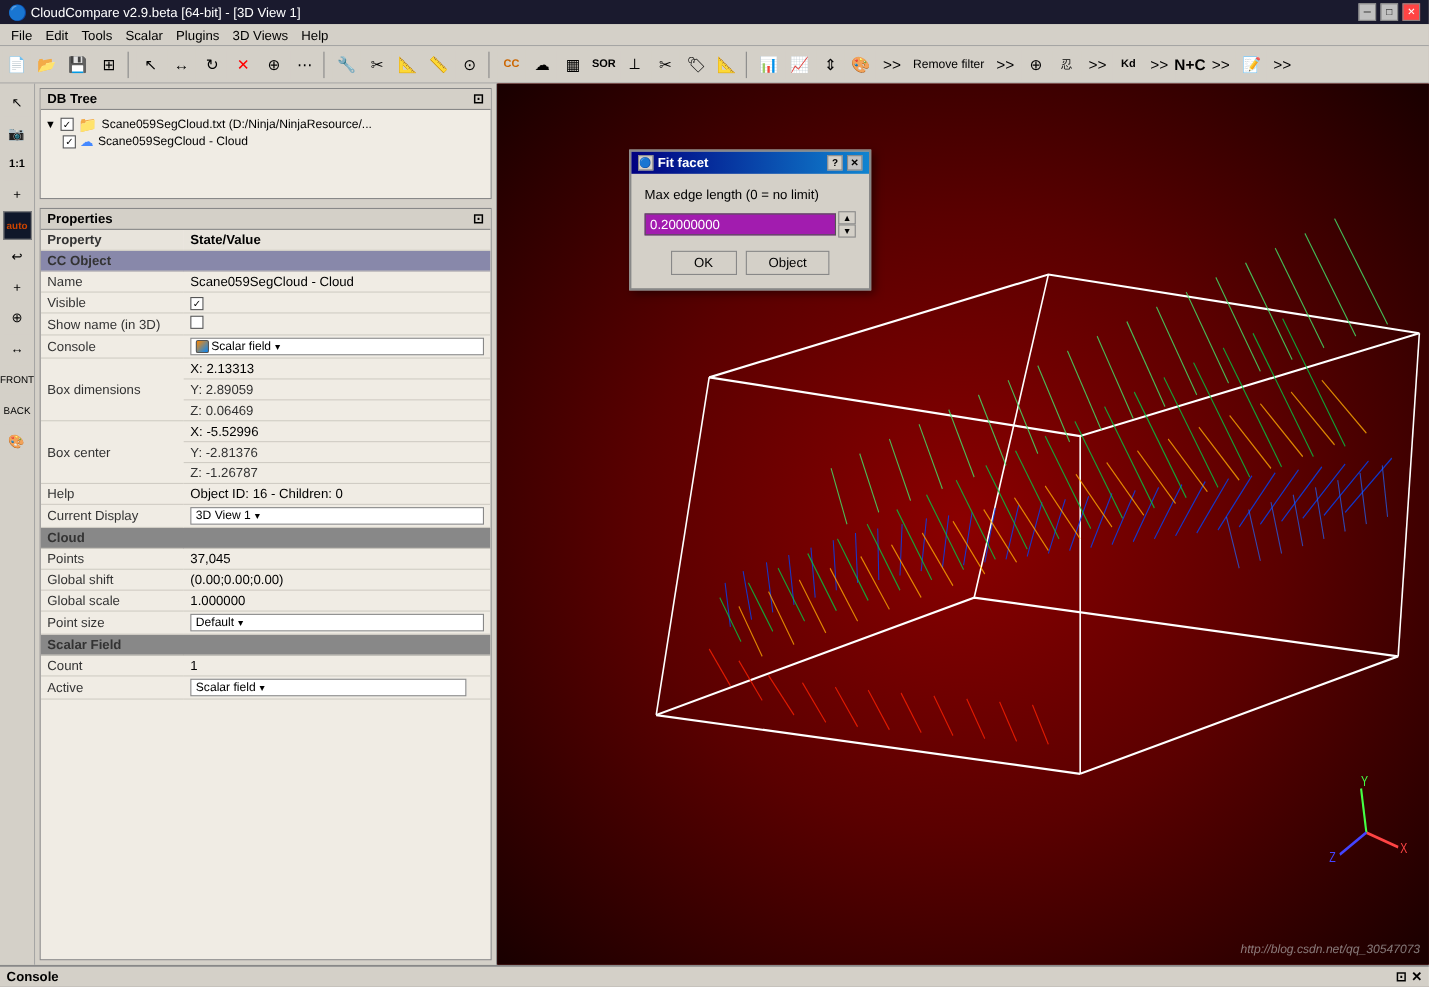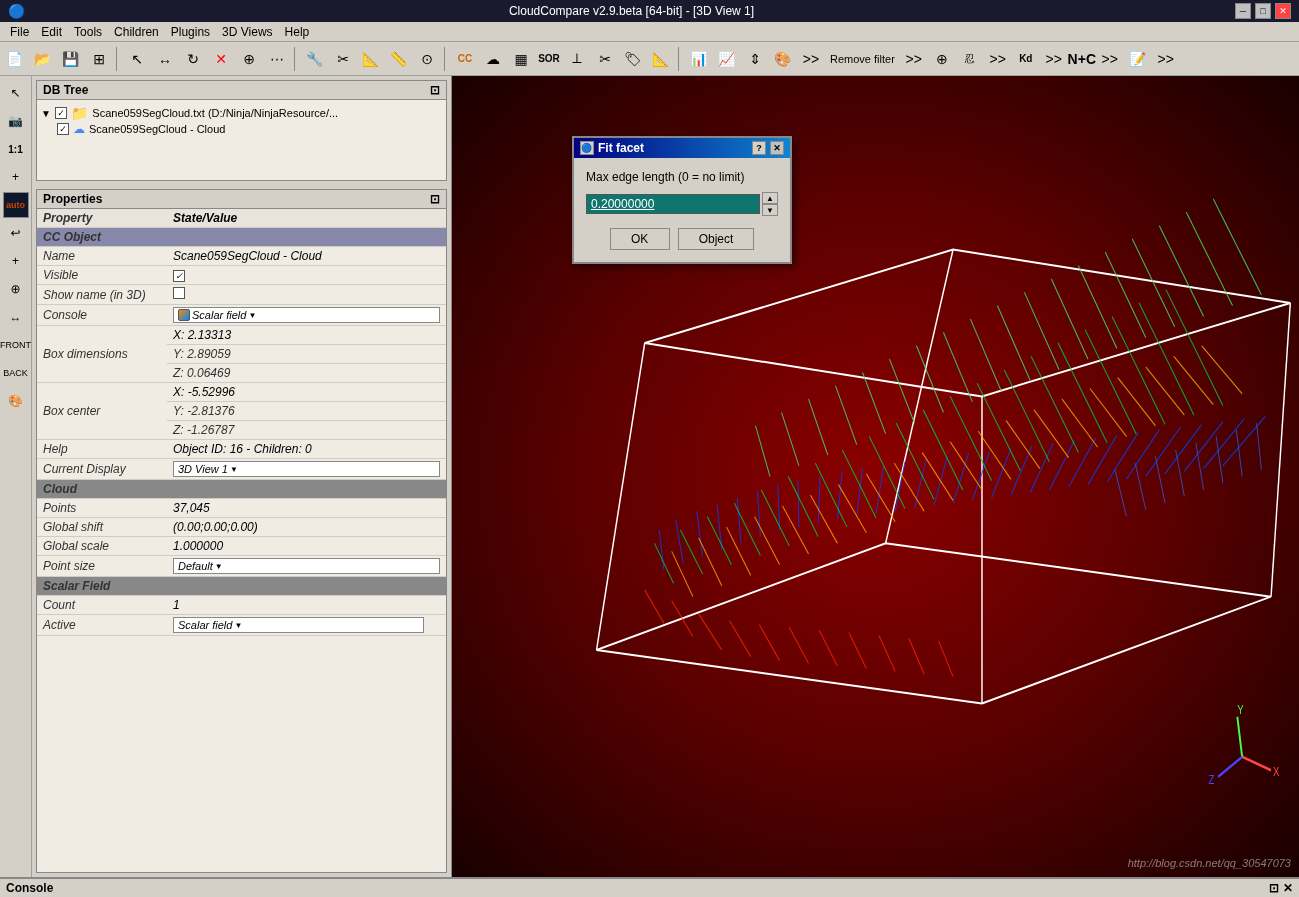--- a/index.html
+++ b/index.html
@@ -1,20 +1,20 @@
 <!DOCTYPE html>
 <html><head>
   <meta charset="utf-8">
   <style>
     * { box-sizing: border-box; margin: 0; padding: 0; }
     body { font-family: 'Segoe UI', Tahoma, Geneva, Verdana, sans-serif; font-size: 12px; background: #d4d0c8; overflow: hidden; width: 1299px; height: 897px; }
 
     
     #title-bar { background: #1a1a2e; color: white; height: 22px; display: flex; align-items: center; justify-content: space-between; padding: 0 8px; }
-    #title-bar-title { flex: 1; text-align: center; font-size: 12px; }
+    #title-bar-title { flex: 1; text-align: left; font-size: 12px; }
     #title-bar-controls { display: flex; gap: 4px; }
     .title-btn { width: 16px; height: 16px; border: 1px solid #888; background: #c0c0c0; color: black; font-size: 9px; display: flex; align-items: center; justify-content: center; cursor: pointer; }
 
     
     #menu-bar { background: #d4d0c8; height: 20px; display: flex; align-items: center; padding: 0 4px; border-bottom: 1px solid #a0a0a0; }
     .menu-item { padding: 1px 6px; font-size: 12px; cursor: pointer; }
 
     
     #toolbar-area { background: #d4d0c8; border-bottom: 1px solid #a0a0a0; display: flex; align-items: center; height: 34px; padding: 2px; gap: 2px; }
     .toolbar-btn { width: 26px; height: 26px; background: #d4d0c8; border: 1px solid transparent; display: flex; align-items: center; justify-content: center; cursor: pointer; font-size: 14px; }
@@ -39,21 +39,21 @@
     .tree-item { display: flex; align-items: center; gap: 4px; padding: 1px 0; }
     .tree-item-inner { display: flex; align-items: center; gap: 4px; padding-left: 16px; }
     .checkbox { width: 12px; height: 12px; border: 1px solid #555; background: white; display: flex; align-items: center; justify-content: center; font-size: 9px; }
     .folder-icon { color: #e8c040; font-size: 14px; }
     .cloud-icon { color: #4488ff; font-size: 12px; }
 
     
     #props-panel { background: #f0ece4; border: 1px solid #888; margin: 4px; flex: 1; overflow: hidden; display: flex; flex-direction: column; }
     #props-header { background: #d4d0c8; padding: 2px 6px; font-size: 12px; font-weight: bold; display: flex; justify-content: space-between; align-items: center; border-bottom: 1px solid #888; }
     #props-content { overflow-y: auto; flex: 1; }
-    .props-table { width: 100%; border-collapse: collapse; font-style: italic; }
+    .props-table { width: 100%; border-collapse: collapse; }
     .props-table td { padding: 2px 6px; border-bottom: 1px solid #d0ccc4; font-size: 12px; }
     .props-table td:first-child { color: #333; width: 130px; }
     .section-header { background: #8888aa; color: white; font-weight: bold; }
     .section-header td { padding: 2px 6px; }
     .section-header-cloud { background: #888888; color: white; font-weight: bold; }
     .section-header-sf { background: #888888; color: white; font-weight: bold; }
     .mini-dropdown { background: white; border: 1px solid #888; padding: 1px 4px; font-size: 11px; display: flex; align-items: center; gap: 2px; cursor: pointer; flex: 1; }
     .mini-dropdown-arrow { font-size: 8px; }
     .color-dot { width: 12px; height: 12px; background: linear-gradient(135deg, #ff8800, #0088ff); border: 1px solid #555; border-radius: 2px; }
 
@@ -102,21 +102,21 @@
     <div class="title-btn">─</div>
     <div class="title-btn">□</div>
     <div class="title-btn" style="background:#ff4444; color:white">✕</div>
   </div>
 </div>
 
 <div id="menu-bar">
   <span class="menu-item">File</span>
   <span class="menu-item">Edit</span>
   <span class="menu-item">Tools</span>
-  <span class="menu-item">Children</span>
+  <span class="menu-item">Scalar</span>
   <span class="menu-item">Plugins</span>
   <span class="menu-item">3D Views</span>
   <span class="menu-item">Help</span>
 </div>
 
 <div id="toolbar-area">
   <div class="toolbar-btn" title="New">📄</div>
   <div class="toolbar-btn" title="Open">📂</div>
   <div class="toolbar-btn" title="Save">💾</div>
   <div class="toolbar-btn" title="Global shift">⊞</div>
@@ -490,21 +490,21 @@
               <span>Fit facet</span>
             </div>
             <div id="dialog-titlebar-icons">
               <div class="dialog-icon">?</div>
               <div class="dialog-icon" style="background:#c0c0c0">✕</div>
             </div>
           </div>
           <div id="dialog-body">
             <div id="dialog-label">Max edge length (0 = no limit)</div>
             <div id="dialog-input-row">
-              <input id="dialog-input" type="text" style="background: #0f766e; color: white; border: 1px solid rgb(85, 85, 85); padding: 2px 4px; font-size: 12px; flex: 1 1 0%; width: 155px; text-decoration: underline;" value="0.20000000">
+              <input id="dialog-input" type="text" style="background: #a21caf; color: white; border: 1px solid rgb(85, 85, 85); padding: 2px 4px; font-size: 12px; flex: 1 1 0%; width: 155px;" value="0.20000000">
               <div style="display:flex;flex-direction:column">
                 <div class="spin-btn">▲</div>
                 <div class="spin-btn">▼</div>
               </div>
             </div>
             <div id="dialog-buttons">
               <button class="dialog-btn">OK</button>
               <button class="dialog-btn">Object</button>
             </div>
           </div>

